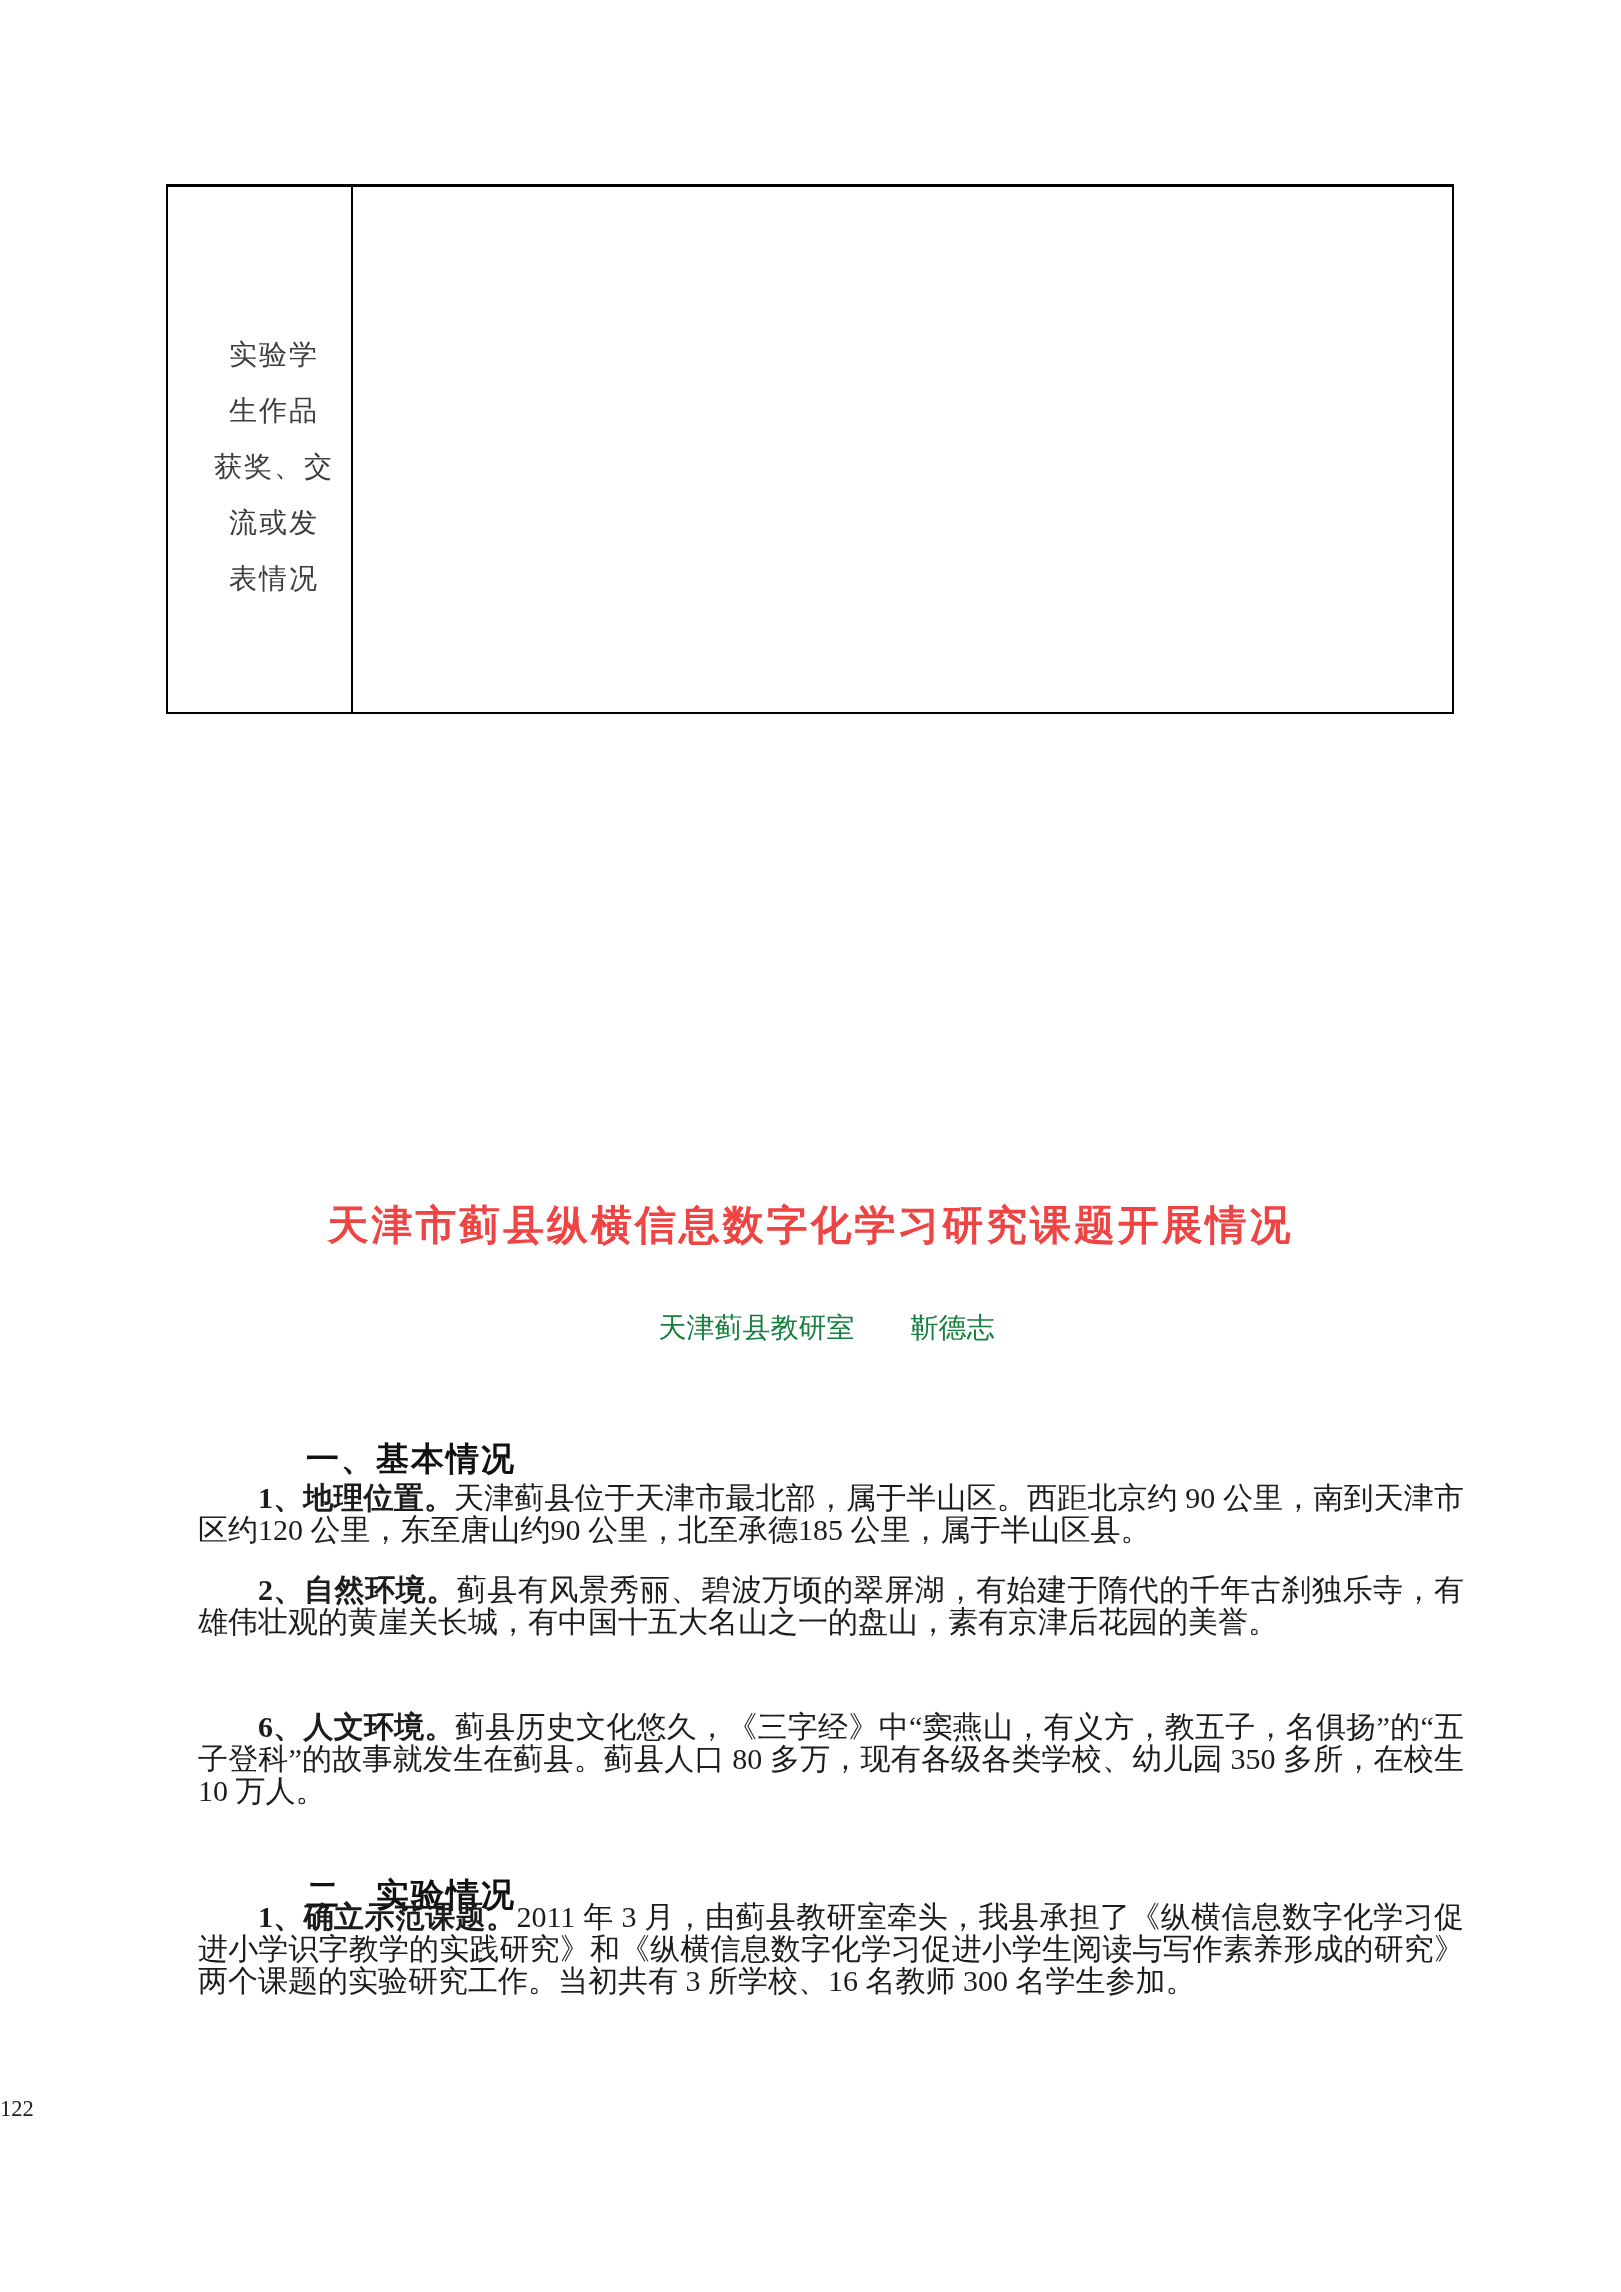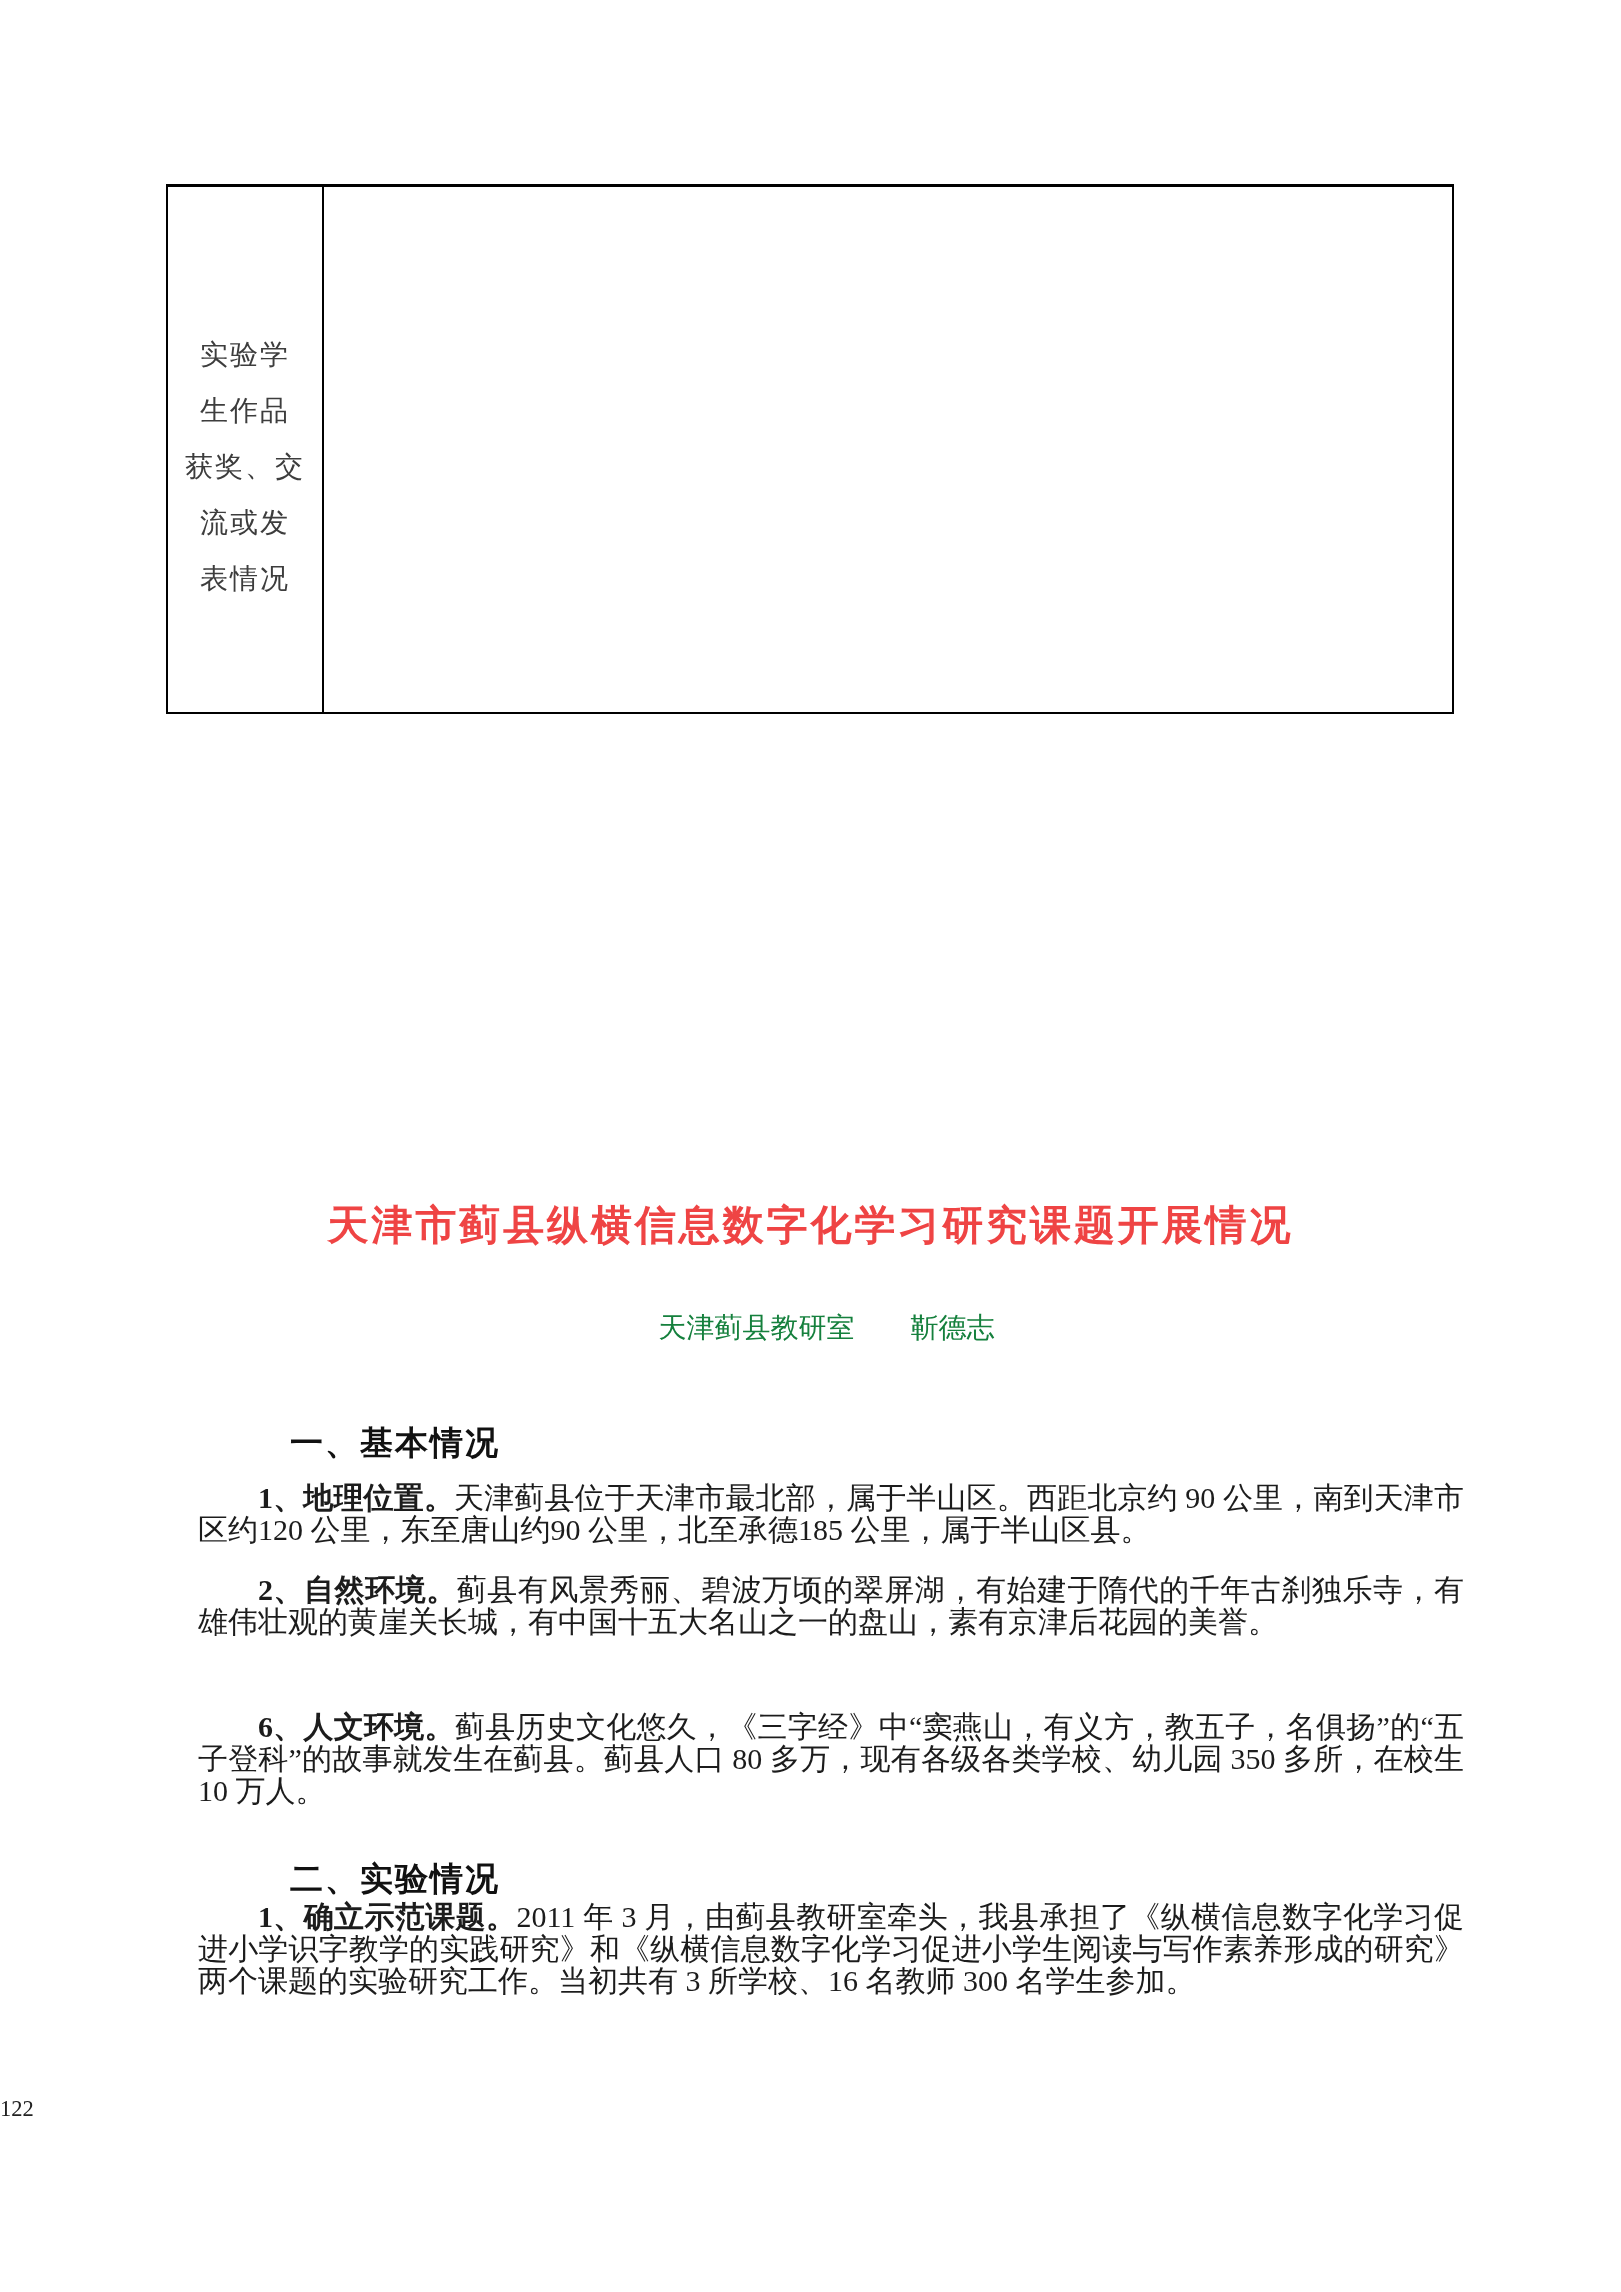--- a/index.html
+++ b/index.html
@@ -18,20 +18,21 @@
     position: absolute;
     top: 184px;
     left: 166px;
     width: 1288px;
     height: 530px;
     box-sizing: border-box;
     border: 2px solid #000;
     border-top-width: 3.9px;
     border-bottom-width: 2.9px;
     display: flex;
+    padding-left: 29px;
   }
   .cell-label {
     width: 156px;
     box-sizing: border-box;
     border-right: 2px solid #000;
     display: flex;
     flex-direction: column;
     justify-content: center;
     align-items: center;
     font-size: 28px;
@@ -60,21 +61,21 @@
     top: 1309px;
     left: 16px;
     width: 100%;
     text-align: center;
     font-size: 28px;
     color: #15803d;
   }
   .heading {
     position: absolute;
     left: 290px;
-    margin: 0;
+    margin: 16px;
     font-size: 33px;
     font-weight: bold;
     letter-spacing: 2px;
     color: #111;
   }
   .h1pos { top: 1421px; }
   .h2pos { top: 1857px; }
 
   .para {
     position: absolute;

